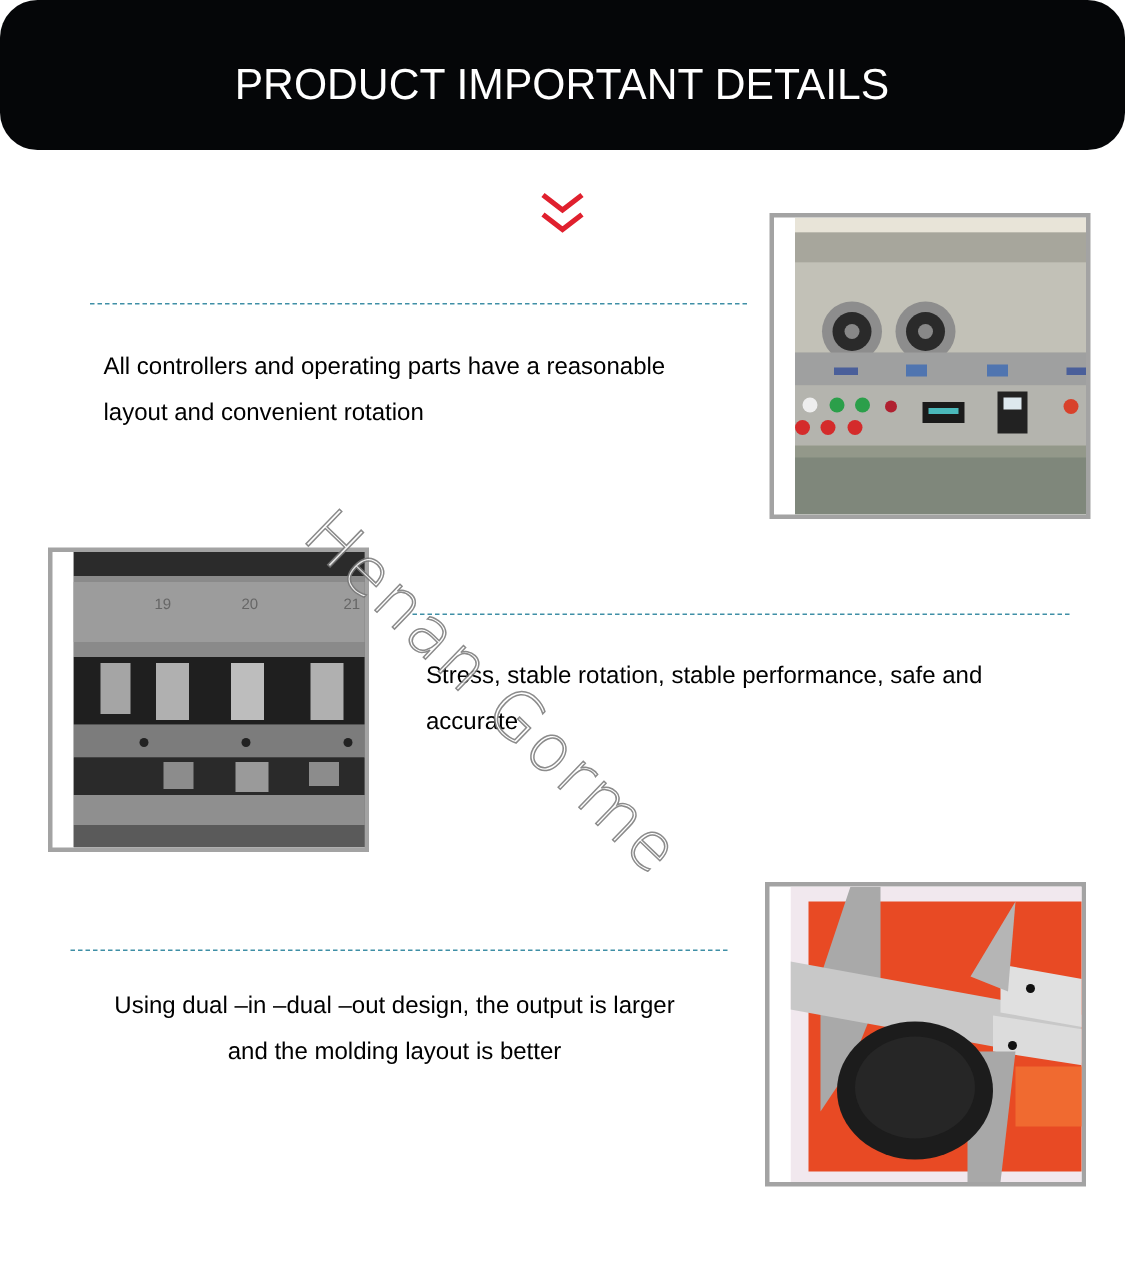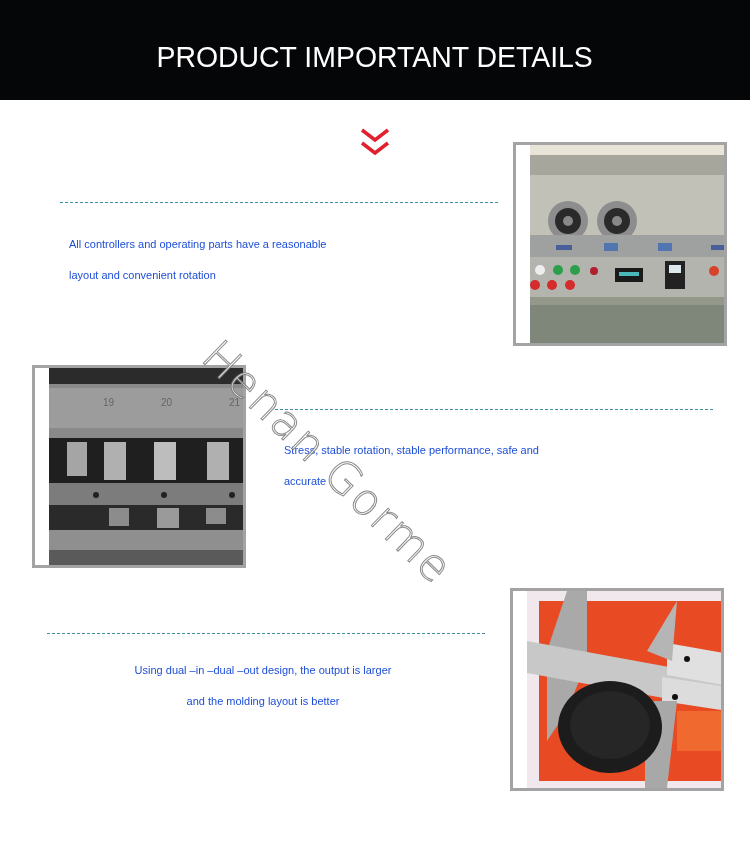--- a/index.html
+++ b/index.html
@@ -1,24 +1,24 @@
 <!DOCTYPE html>
 <html><head>
 <meta charset="utf-8">
 <style>
   html, body { margin: 0; padding: 0; }
   body { width: 750px; height: 843px; position: relative; background: #ffffff; overflow: hidden;
          font-family: "Liberation Sans", sans-serif; }
   .banner { position: absolute; left: 0; top: 0; width: 750px; height: 100px; background: #050608;
-            display: flex; align-items: center; justify-content: center; }
+            display: flex; align-items: center; justify-content: center; border-radius: 25px; }
   .banner-title { color: #ffffff; font-size: 29px; letter-spacing: 0px; font-family: "Liberation Sans", sans-serif;
                   font-weight: normal; margin-top: 14px; transform: scaleX(0.98); }
   .chevrons { position: absolute; left: 359px; top: 127px; width: 32px; height: 32px; }
   .dotline { position: absolute; height: 0; border-top: 1px dashed #3f8fa6; }
-  .para { position: absolute; font-size: 11px; color: #1d4ed8; line-height: 31px; }
+  .para { position: absolute; font-size: 16px; color: #000000; line-height: 31px; }
   .frame { position: absolute; border: 3px solid #a3a3a3; box-sizing: border-box; overflow: hidden; padding-left: 14px; }
   .watermark { position: absolute; left: 228px; top: 330px; font-size: 44px; color: #ffffff;
                -webkit-text-stroke: 1px #777; transform: rotate(44deg); transform-origin: left top;
                white-space: nowrap; letter-spacing: 2px; font-family: "DejaVu Sans", sans-serif; font-weight: 300; opacity: .85; pointer-events:none;}
 </style>
 </head>
 <body>
 
 <div class="banner">
   <div class="banner-title">PRODUCT IMPORTANT DETAILS</div>

